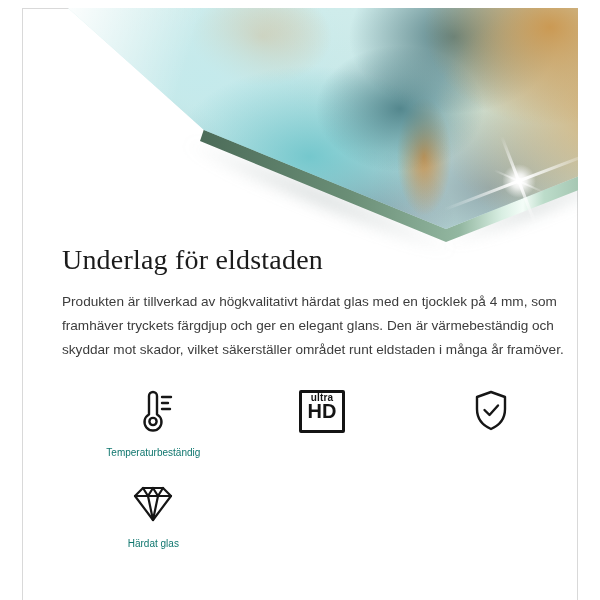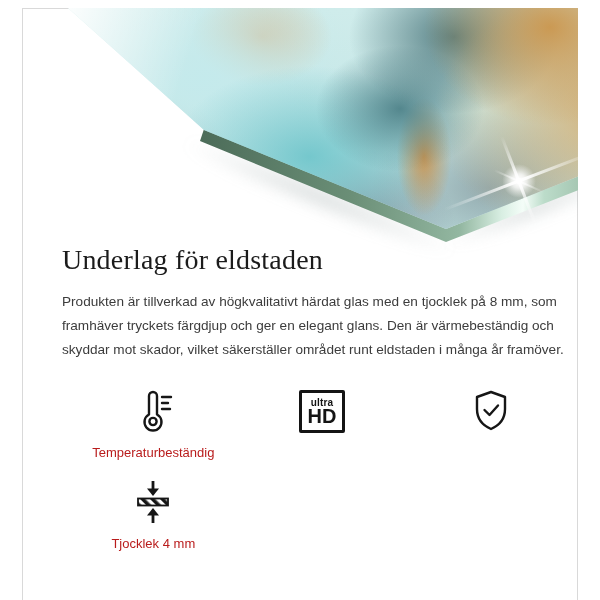--- a/index.html
+++ b/index.html
@@ -62,23 +62,23 @@
   .content{position:absolute;left:0;top:235px;width:600px;padding:0 40px;box-sizing:border-box;}
   .title{font-family:"Liberation Serif", serif;font-weight:400;color:#1b1b1b;
     font-size:28px;line-height:33px;margin:0;letter-spacing:.2px;}
   .intro{margin:14px 0 0 0;max-width:528px;font-size:13.6px;line-height:24px;color:#3c3c3c;}
 
   
   .features{margin-top:24px;padding:0 12px;display:grid;grid-template-columns:repeat(3,1fr);
     row-gap:17px;column-gap:10px;}
   .feature{display:flex;flex-direction:column;align-items:center;}
   .ficon{height:50px;display:flex;align-items:center;justify-content:center;}
-  .flabel{margin-top:9px;font-size:13px;color:#b91c1c;line-height:15px;text-align:center;}
+  .flabel{margin-top:9px;font-size:10px;color:#0f766e;line-height:15px;text-align:center;}
   .hdbox{width:40px;height:37px;border:3px solid #141414;border-radius:2px;background:#fff;
-    display:flex;flex-direction:column;align-items:center;justify-content:center;
+    display:flex;flex-direction:column;align-items:center;justify-content:flex-start;
     font-family:"Liberation Sans", sans-serif;color:#141414;}
   .hdbox .t1{font-size:10px;font-weight:700;line-height:10px;letter-spacing:.2px;}
   .hdbox .t2{font-size:20px;font-weight:700;line-height:16px;}
   svg.icon{display:block;}
 </style>
 </head>
 <body>
 
 <div class="page">
 
@@ -96,21 +96,21 @@
       <div class="ray r2"></div>
       <div class="ray r3"></div>
       <div class="core"></div>
     </div>
   </div>
 
   <div class="content">
     <h1 class="title">
       <span>Underlag för eldstaden</span><br>
     </h1>
-    <p class="intro">Produkten är tillverkad av högkvalitativt härdat glas med en tjocklek på 8 mm, som framhäver tryckets färgdjup och ger en elegant glans. Den är värmebeständig och skyddar mot skador, vilket säkerställer området runt eldstaden i många år framöver.</p>
+    <p class="intro">Produkten är tillverkad av högkvalitativt härdat glas med en tjocklek på 4 mm, som framhäver tryckets färgdjup och ger en elegant glans. Den är värmebeständig och skyddar mot skador, vilket säkerställer området runt eldstaden i många år framöver.</p>
 
     <div class="features">
 
       <div class="feature">
         <span class="ficon">
           <svg class="icon" width="48" height="48" viewBox="0 0 48 48" fill="none" stroke="#161616" stroke-width="2.4" stroke-linecap="round" stroke-linejoin="round">
             <path d="M20 9 a4 4 0 0 1 8 0 V27.5 a8.5 8.5 0 1 1 -8 0 Z"></path>
             <circle cx="24" cy="34.5" r="3.6"></circle>
             <line x1="33" y1="10" x2="42" y2="10"></line>
             <line x1="33" y1="16" x2="39" y2="16"></line>
@@ -131,35 +131,30 @@
 
       <div class="feature">
         <span class="ficon">
           <svg class="icon" width="48" height="48" viewBox="0 0 48 48" fill="none" stroke="#161616" stroke-width="2.4" stroke-linecap="round" stroke-linejoin="round">
             <path d="M24 5 L38 10 V22 C38 32 32 38.5 24 42 C16 38.5 10 32 10 22 V10 Z"></path>
             <path d="M17.5 23 L22.5 28 L31 18.5"></path>
           </svg>
         </span>
       </div>
 
+      <div class="feature">
+        <span class="ficon">
+          <svg class="icon" width="48" height="48" viewBox="0 0 48 48" fill="none" stroke="#161616" stroke-width="2.2" stroke-linecap="round" stroke-linejoin="round">
+            <path d="M14 10 L34 10 L42 18 L24 42 L6 18 Z"></path>
+            <line x1="6" y1="18" x2="42" y2="18"></line>
+            <polyline points="14,10 19,18 24,10 29,18 34,10"></polyline>
+            <line x1="19" y1="18" x2="24" y2="42"></line>
+            <line x1="29" y1="18" x2="24" y2="42"></line>
+          </svg>
+        </span>
+        <span class="flabel">Härdat glas</span>
+      </div>
 
 
-      <div class="feature">
-        <span class="ficon">
-          <svg class="icon" width="48" height="48" viewBox="0 0 48 48">
-            <defs>
-              <pattern id="hatch" width="7" height="7" patternUnits="userSpaceOnUse" patternTransform="rotate(-45)">
-                <rect width="3.6" height="7" fill="#161616"></rect>
-              </pattern>
-            </defs>
-            <rect x="9" y="20.5" width="30" height="7" fill="url(#hatch)" stroke="#161616" stroke-width="1.8"></rect>
-            <rect x="22.6" y="3" width="2.8" height="8.5" fill="#161616"></rect>
-            <polygon points="18,10.5 30,10.5 24,18" fill="#161616"></polygon>
-            <rect x="22.6" y="36.5" width="2.8" height="8.5" fill="#161616"></rect>
-            <polygon points="18,37.5 30,37.5 24,30" fill="#161616"></polygon>
-          </svg>
-        </span>
-        <span class="flabel">Tjocklek 4 mm</span>
-      </div>
 
     </div>
   </div>
 </div>
 
 </body></html>

